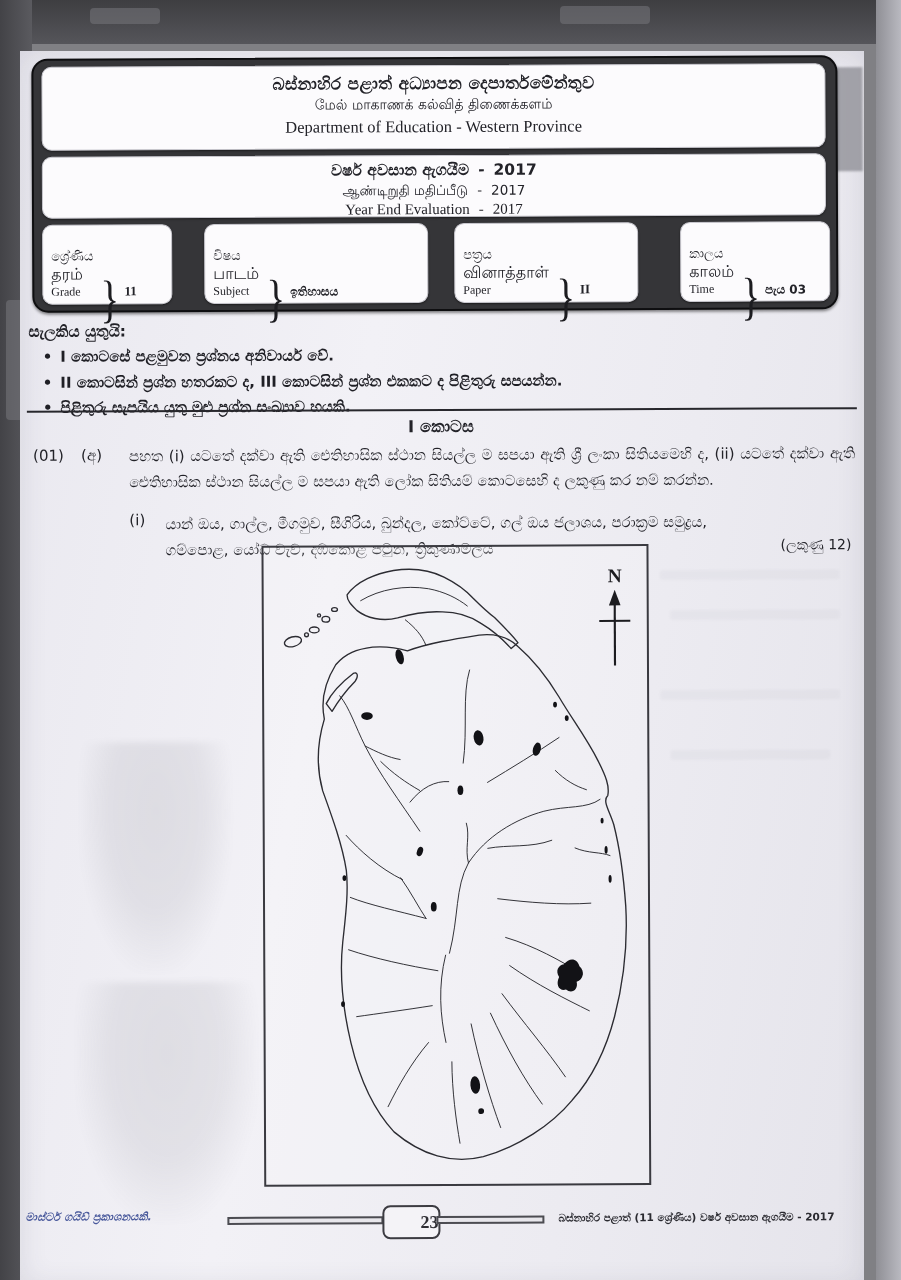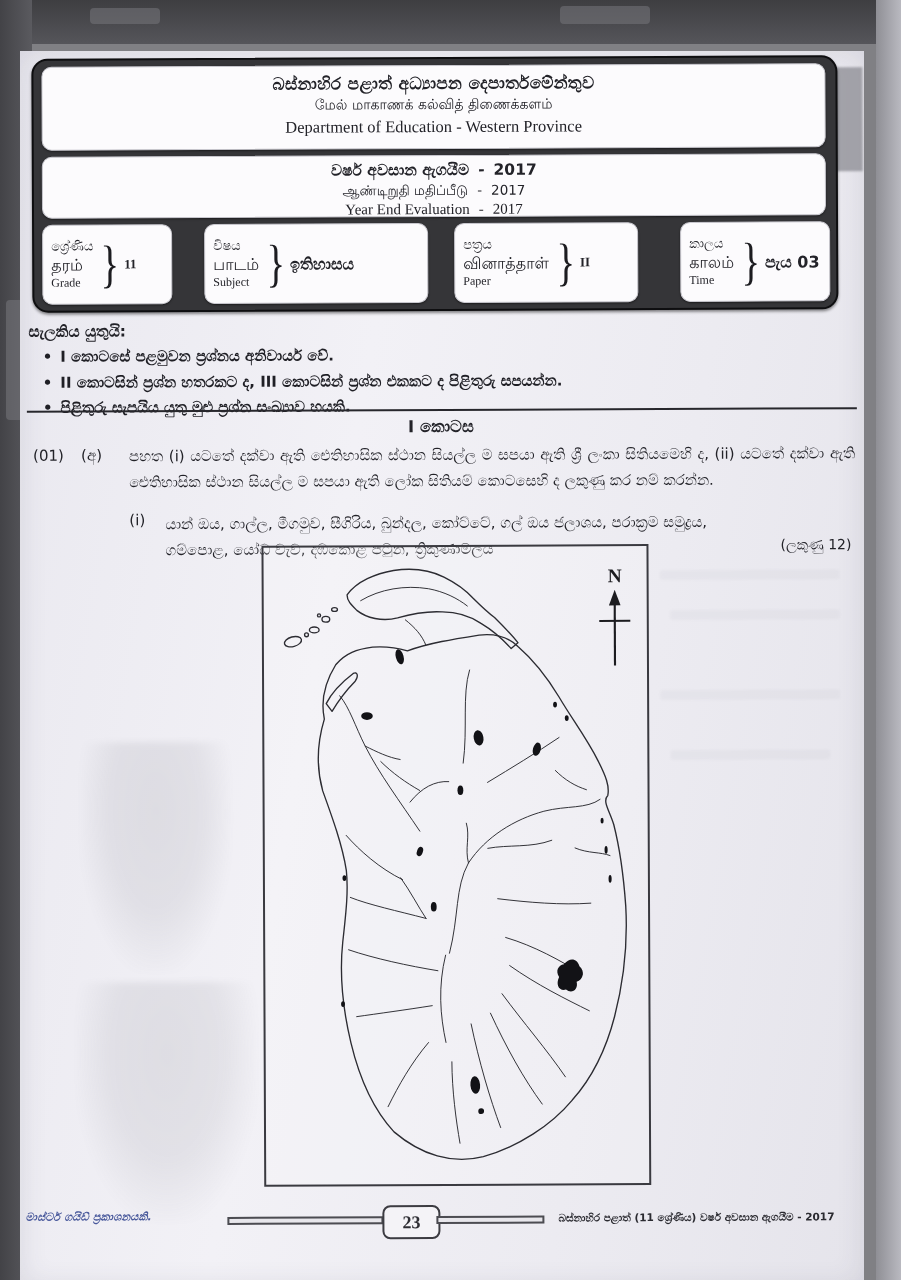--- a/index.html
+++ b/index.html
@@ -36,28 +36,28 @@
   .dept-si{font-size:17px;font-weight:bold;letter-spacing:.3px;}
   .dept-ta{font-size:14px;margin-top:3px;}
   .dept-en{font-size:16.5px;margin-top:3px;font-family:"Liberation Serif","DejaVu Serif",serif;}
   .eval-box{left:8px;top:96px;width:784px;height:62px;text-align:center;padding-top:5px;box-sizing:border-box;}
   .eval-row{line-height:1.25;}
   .eval-row .sep{display:inline-block;margin:0 9px;}
   .eval-row.r0{font-size:15.5px;font-weight:bold;}
   .eval-row.r1{font-size:13.5px;margin-top:2px;}
   .eval-row.r2{font-size:15px;font-family:"Liberation Serif","DejaVu Serif",serif;margin-top:1px;}
 
-  .info-box{top:164px;height:80px;display:flex;align-items:center;box-sizing:border-box;padding:4px 8px;}
+  .info-box{top:164px;height:80px;display:flex;align-items:flex-end;box-sizing:border-box;padding:4px 8px;}
   .info-labels{display:flex;flex-direction:column;justify-content:center;line-height:1.25;}
   .lab-si{font-size:13px;}
   .lab-ta{font-size:16px;}
   .lab-en{font-size:12px;font-family:"Liberation Serif","DejaVu Serif",serif;}
   .brace{font-family:"Liberation Serif","DejaVu Serif",serif;font-size:52px;font-weight:400;
          transform:scaleX(.75);line-height:0;margin:0 2px 0 4px;color:#1c1c20;}
-  .info-value{font-weight:bold;font-size:16px;font-family:"Liberation Serif","DejaVu Serif",serif;white-space:nowrap;}
+  .info-value{font-weight:bold;font-size:12px;font-family:"Liberation Serif","DejaVu Serif",serif;white-space:nowrap;}
   .ib0{left:8px;width:130px;}  .ib0 .info-value{font-size:13px;}
   .ib1{left:170px;width:224px;}
   .ib2{left:420px;width:184px;} .ib2 .info-value{font-size:13px;}
   .ib3{left:646px;width:150px;}
 
   
   .instr{left:10px;top:270px;width:780px;}
   .instr-head{font-size:15.5px;font-weight:bold;}
   .instr ul{list-style:none;margin:4px 0 0 14px;padding:0;}
   .instr li{font-size:15px;font-weight:bold;line-height:1.7;color:#1f1f25;}
@@ -78,21 +78,21 @@
   .map-frame{left:242px;top:494px;width:383px;height:637px;border:2px solid #3a3a40;background:rgba(255,255,255,.18);}
   .map-frame svg{display:block;}
 
   
   .footer{left:0;top:1150px;width:844px;height:42px;}
   .pub{left:3px;top:8px;font-size:11px;font-weight:bold;font-style:italic;color:#48589b;letter-spacing:.2px;}
   .bar{top:15px;height:8px;background:#e8e7ec;border:2px solid #4c4c52;box-sizing:border-box;}
   .bar1{left:205px;width:156px;}
   .bar2{left:414px;width:108px;}
   .pageno-box{left:360px;top:4px;width:54px;height:30px;background:#f4f3f7;border:2.5px solid #3c3c42;
-              border-radius:8px;display:flex;align-items:center;justify-content:center;
+              border-radius:8px;display:flex;align-items:center;justify-content:flex-end;
               font-family:"Liberation Serif","DejaVu Serif",serif;font-size:18px;font-weight:bold;color:#2e2e34;}
   .note-right{left:536px;top:11px;width:300px;font-size:10.5px;font-weight:bold;color:#2a2a30;white-space:nowrap;}
 
   
   .ghost{filter:blur(3px);opacity:.10;background:
      radial-gradient(ellipse at 50% 30%,#4a4a55 0%,#6a6a75 45%,transparent 75%);}
   .smear{background:#8a8a96;opacity:.06;border-radius:3px;filter:blur(1px);}
   .corner-blob{left:805px;top:18px;width:40px;height:104px;background:#96969d;opacity:.85;border-radius:6px 0 0 6px;filter:blur(1px);}
 </style>
 </head>

